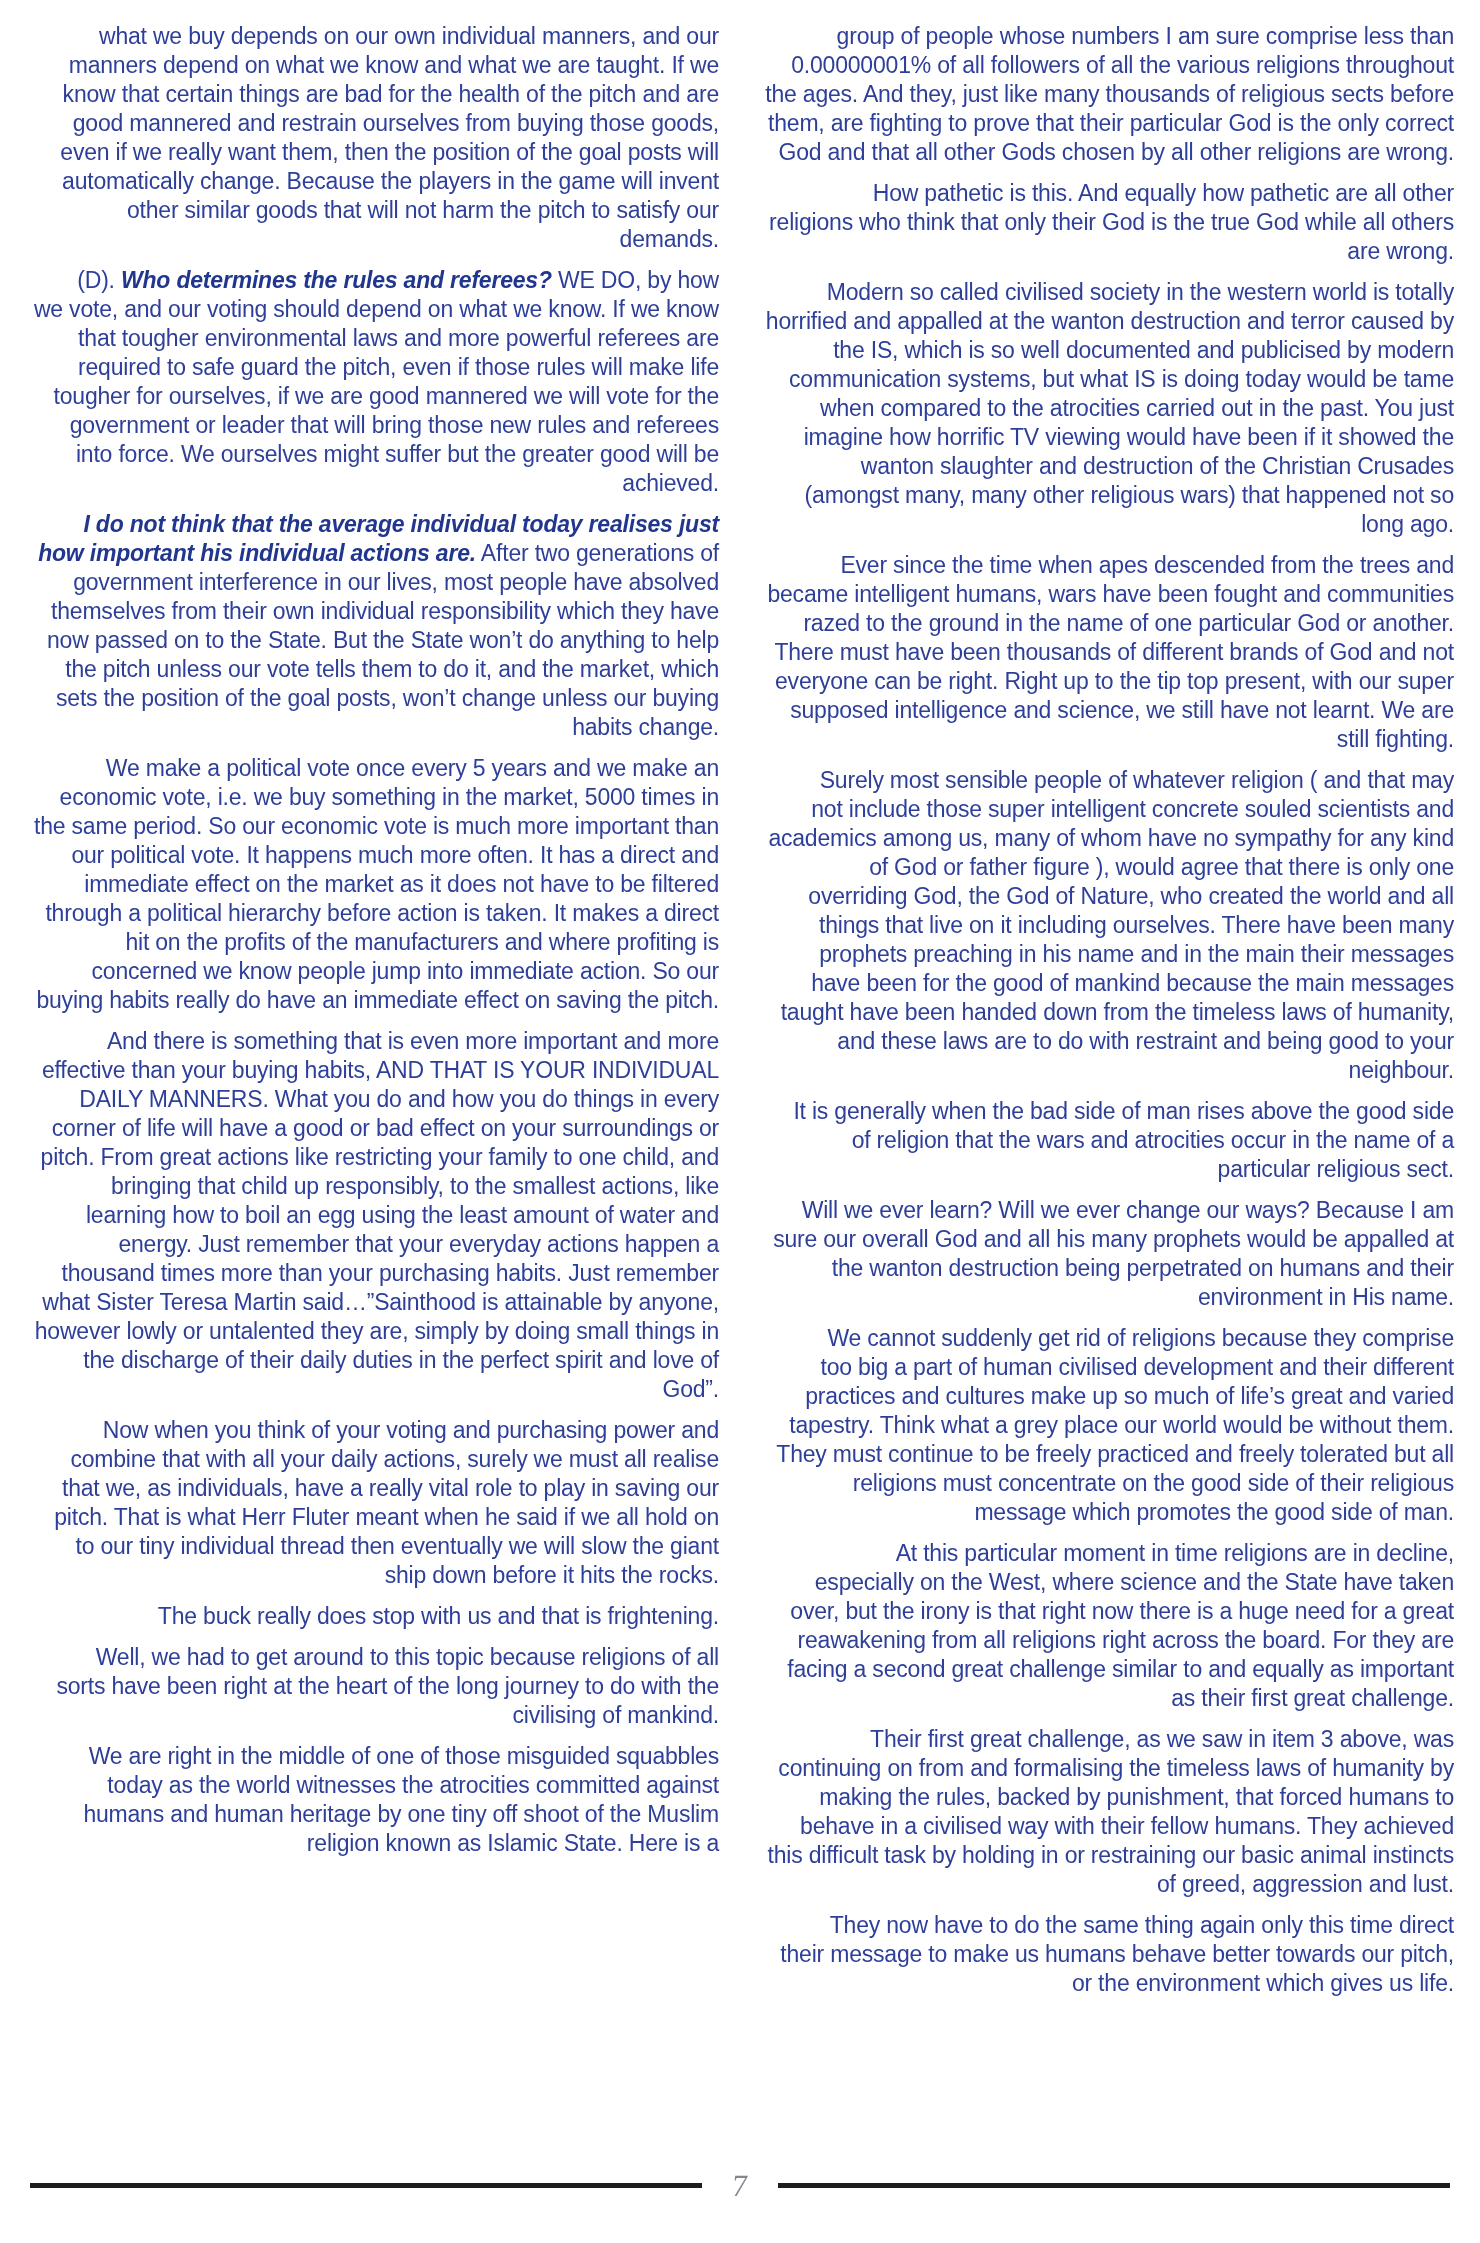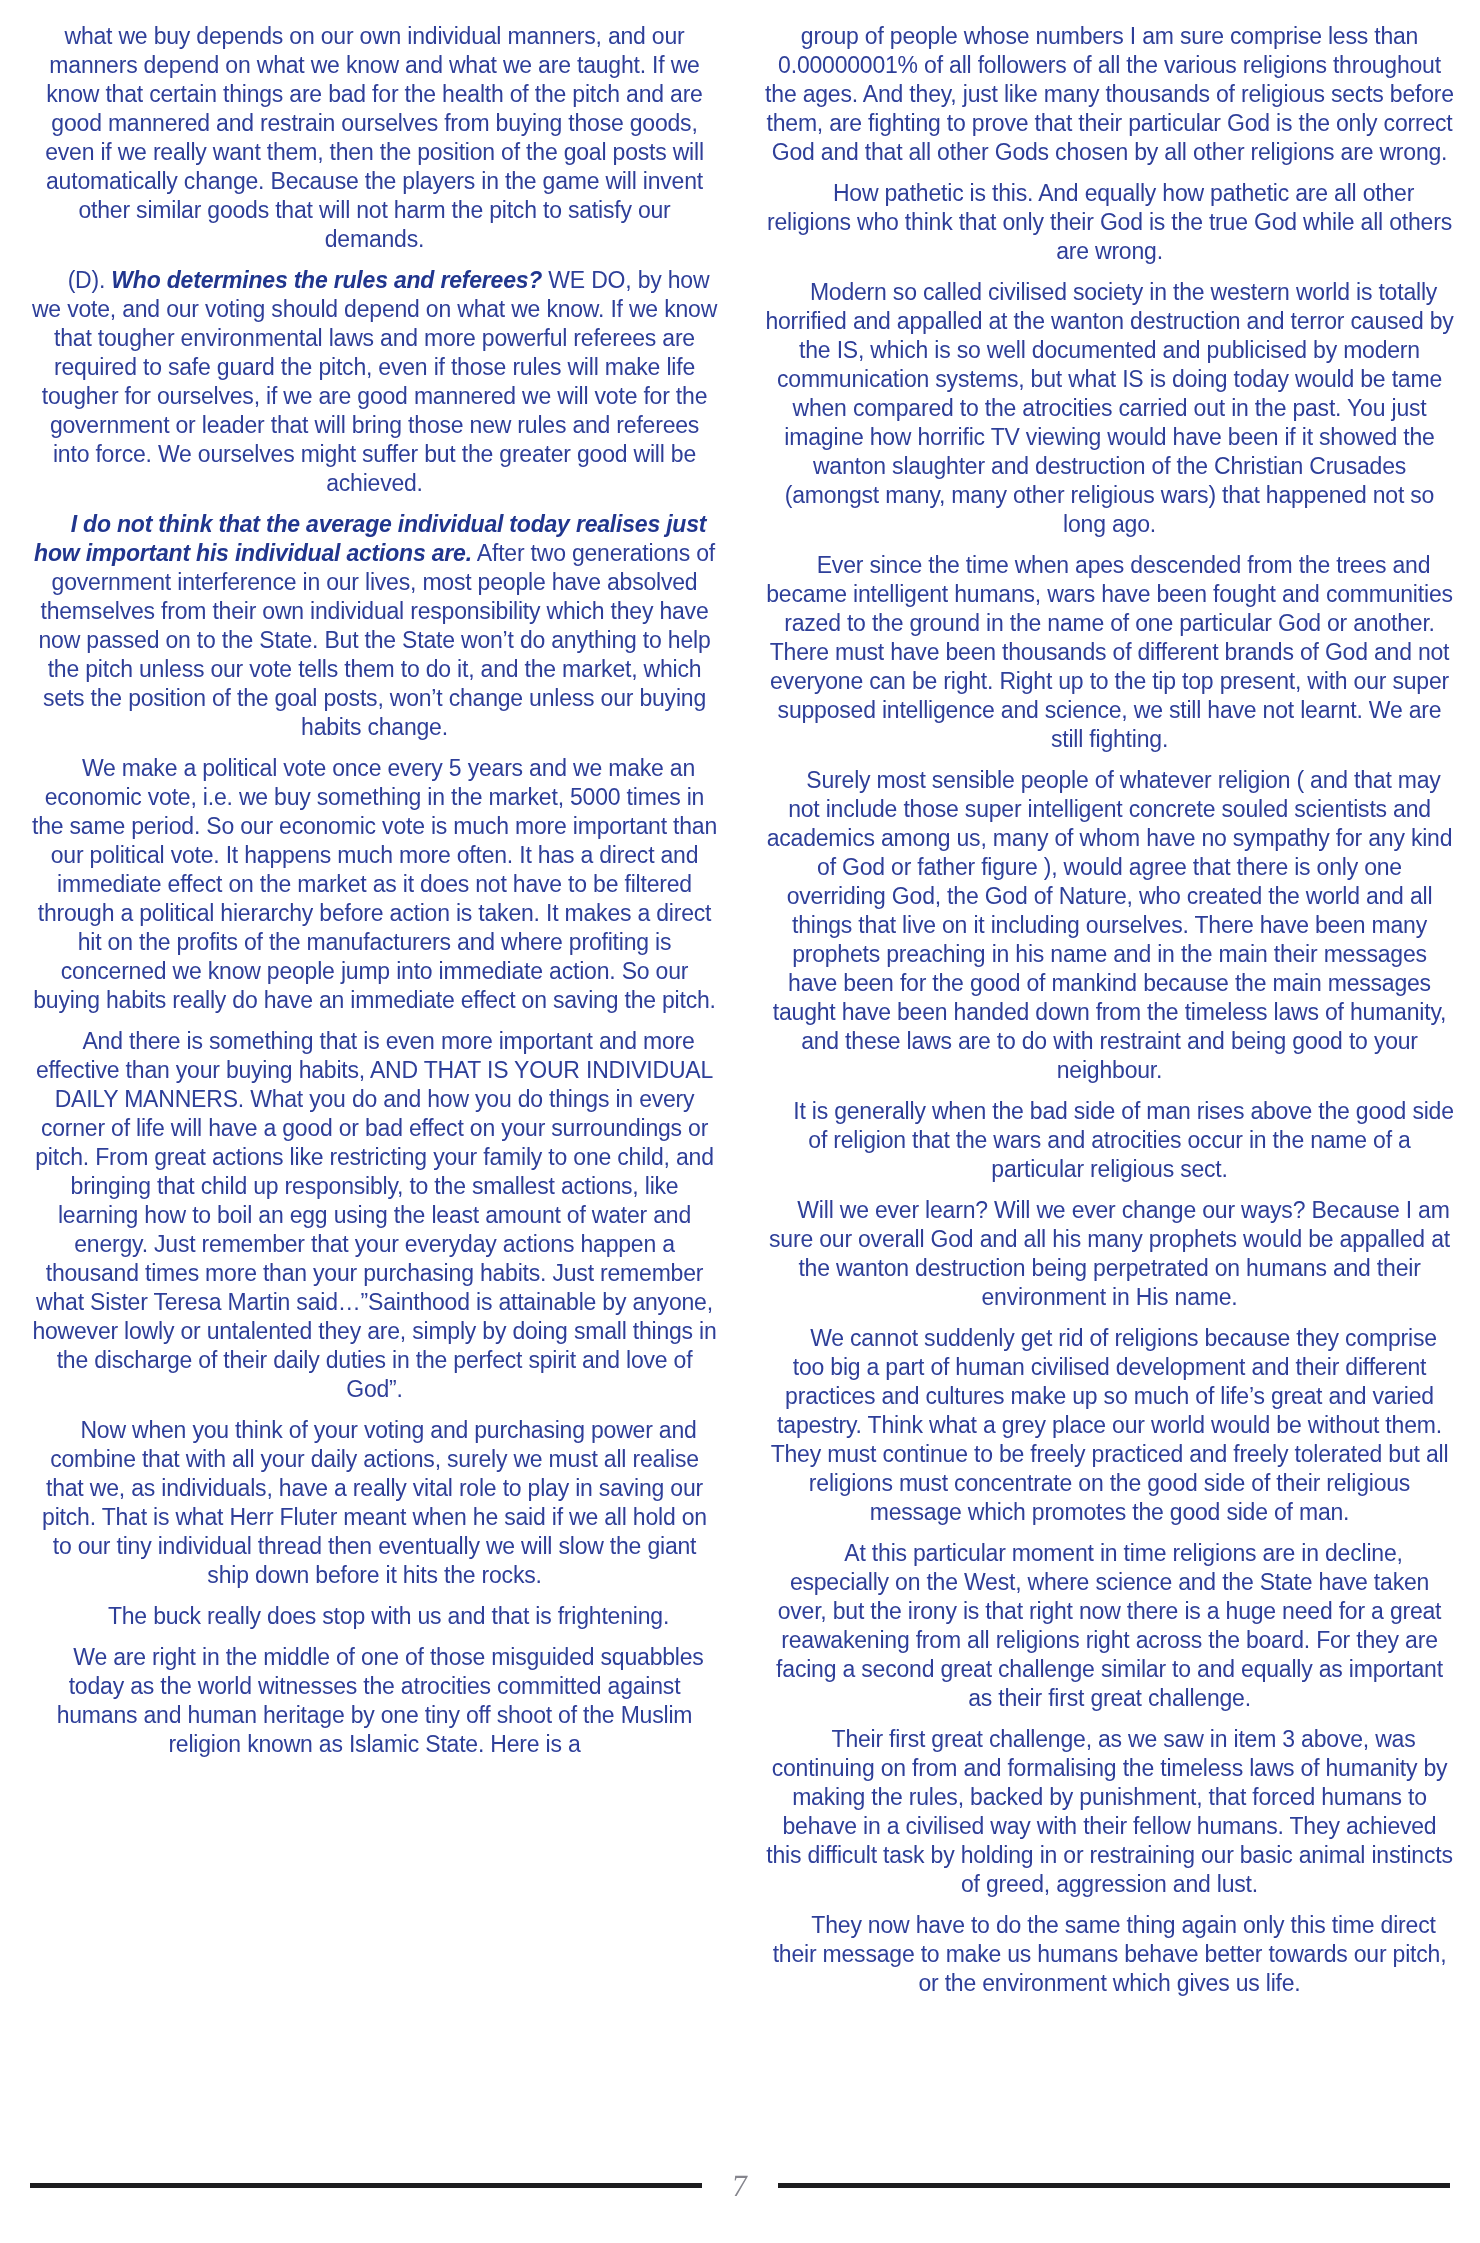--- a/index.html
+++ b/index.html
@@ -19,21 +19,21 @@
     display: flex;
     gap: 46px;
   }
   .col {
     flex: 1 1 0;
     min-width: 0;
     color: #2e3f99;
     font-size: 23px;
     line-height: 29px;
     letter-spacing: -0.2px;
-    text-align: center;
+    text-align: right;
   }
   .para { margin: 0 0 12px 0; }
   .para.indent { text-indent: 28px; }
   .b { font-weight: bold; color: #21368e; font-style: italic; }
   .footer {
     position: absolute;
     top: 2168px;
     left: 30px;
     right: 30px;
     height: 34px;
@@ -60,20 +60,21 @@
 <div class="page">
   <div class="columns">
     <div class="col" id="left-column">
         <p class="para"><span>what we buy depends on our own individual manners, and our manners depend on what we know and what we are taught. If we know that certain things are bad for the health of the pitch and are good mannered and restrain ourselves from buying those goods, even if we really want them, then the position of the goal posts will automatically change. Because the players in the game will invent other similar goods that will not harm the pitch to satisfy our demands.</span></p>
         <p class="para indent"><span>(D). </span><span class="b">Who determines the rules and referees?</span><span> WE DO, by how we vote, and our voting should depend on what we know. If we know that tougher environmental laws and more powerful referees are required to safe guard the pitch, even if those rules will make life tougher for ourselves, if we are good mannered we will vote for the government or leader that will bring those new rules and referees into force. We ourselves might suffer but the greater good will be achieved.</span></p>
         <p class="para indent"><span class="b">I do not think that the average individual today realises just how important his individual actions are.</span><span> After two generations of government interference in our lives, most people have absolved themselves from their own individual responsibility which they have now passed on to the State. But the State won’t do anything to help the pitch unless our vote tells them to do it, and the market, which sets the position of the goal posts, won’t change unless our buying habits change.</span></p>
         <p class="para indent"><span>We make a political vote once every 5 years and we make an economic vote, i.e. we buy something in the market, 5000 times in the same period. So our economic vote is much more important than our political vote. It happens much more often. It has a direct and immediate effect on the market as it does not have to be filtered through a political hierarchy before action is taken. It makes a direct hit on the profits of the manufacturers and where profiting is concerned we know people jump into immediate action. So our buying habits really do have an immediate effect on saving the pitch.</span></p>
         <p class="para indent"><span>And there is something that is even more important and more effective than your buying habits, AND THAT IS YOUR INDIVIDUAL DAILY MANNERS. What you do and how you do things in every corner of life will have a good or bad effect on your surroundings or pitch. From great actions like restricting your family to one child, and bringing that child up responsibly, to the smallest actions, like learning how to boil an egg using the least amount of water and energy. Just remember that your everyday actions happen a thousand times more than your purchasing habits. Just remember what Sister Teresa Martin said…”Sainthood is attainable by anyone, however lowly or untalented they are, simply by doing small things in the discharge of their daily duties in the perfect spirit and love of God”.</span></p>
         <p class="para indent"><span>Now when you think of your voting and purchasing power and combine that with all your daily actions, surely we must all realise that we, as individuals, have a really vital role to play in saving our pitch. That is what Herr Fluter meant when he said if we all hold on to our tiny individual thread then eventually we will slow the giant ship down before it hits the rocks.</span></p>
         <p class="para indent"><span>The buck really does stop with us and that is frightening.</span></p>
+        <p class="para indent"><span>Well, we had to get around to this topic because religions of all sorts have been right at the heart of the long journey to do with the civilising of mankind.</span></p>
         <p class="para indent"><span>We are right in the middle of one of those misguided squabbles today as the world witnesses the atrocities committed against humans and human heritage by one tiny off shoot of the Muslim religion known as Islamic State. Here is a</span></p>
       </div>
     <div class="col" id="right-column">
         <p class="para"><span>group of people whose numbers I am sure comprise less than 0.00000001% of all followers of all the various religions throughout the ages. And they, just like many thousands of religious sects before them, are fighting to prove that their particular God is the only correct God and that all other Gods chosen by all other religions are wrong.</span></p>
         <p class="para indent"><span>How pathetic is this. And equally how pathetic are all other religions who think that only their God is the true God while all others are wrong.</span></p>
         <p class="para indent"><span>Modern so called civilised society in the western world is totally horrified and appalled at the wanton destruction and terror caused by the IS, which is so well documented and publicised by modern communication systems, but what IS is doing today would be tame when compared to the atrocities carried out in the past. You just imagine how horrific TV viewing would have been if it showed the wanton slaughter and destruction of the Christian Crusades (amongst many, many other religious wars) that happened not so long ago.</span></p>
         <p class="para indent"><span>Ever since the time when apes descended from the trees and became intelligent humans, wars have been fought and communities razed to the ground in the name of one particular God or another. There must have been thousands of different brands of God and not everyone can be right. Right up to the tip top present, with our super supposed intelligence and science, we still have not learnt. We are still fighting.</span></p>
         <p class="para indent"><span>Surely most sensible people of whatever religion ( and that may not include those super intelligent concrete souled scientists and academics among us, many of whom have no sympathy for any kind of God or father figure ), would agree that there is only one overriding God, the God of Nature, who created the world and all things that live on it including ourselves. There have been many prophets preaching in his name and in the main their messages have been for the good of mankind because the main messages taught have been handed down from the timeless laws of humanity, and these laws are to do with restraint and being good to your neighbour.</span></p>
         <p class="para indent"><span>It is generally when the bad side of man rises above the good side of religion that the wars and atrocities occur in the name of a particular religious sect.</span></p>
         <p class="para indent"><span>Will we ever learn?  Will we ever change our ways? Because I am sure our overall God and all his many prophets would be appalled at the wanton destruction being perpetrated on humans and their environment in His name.</span></p>

